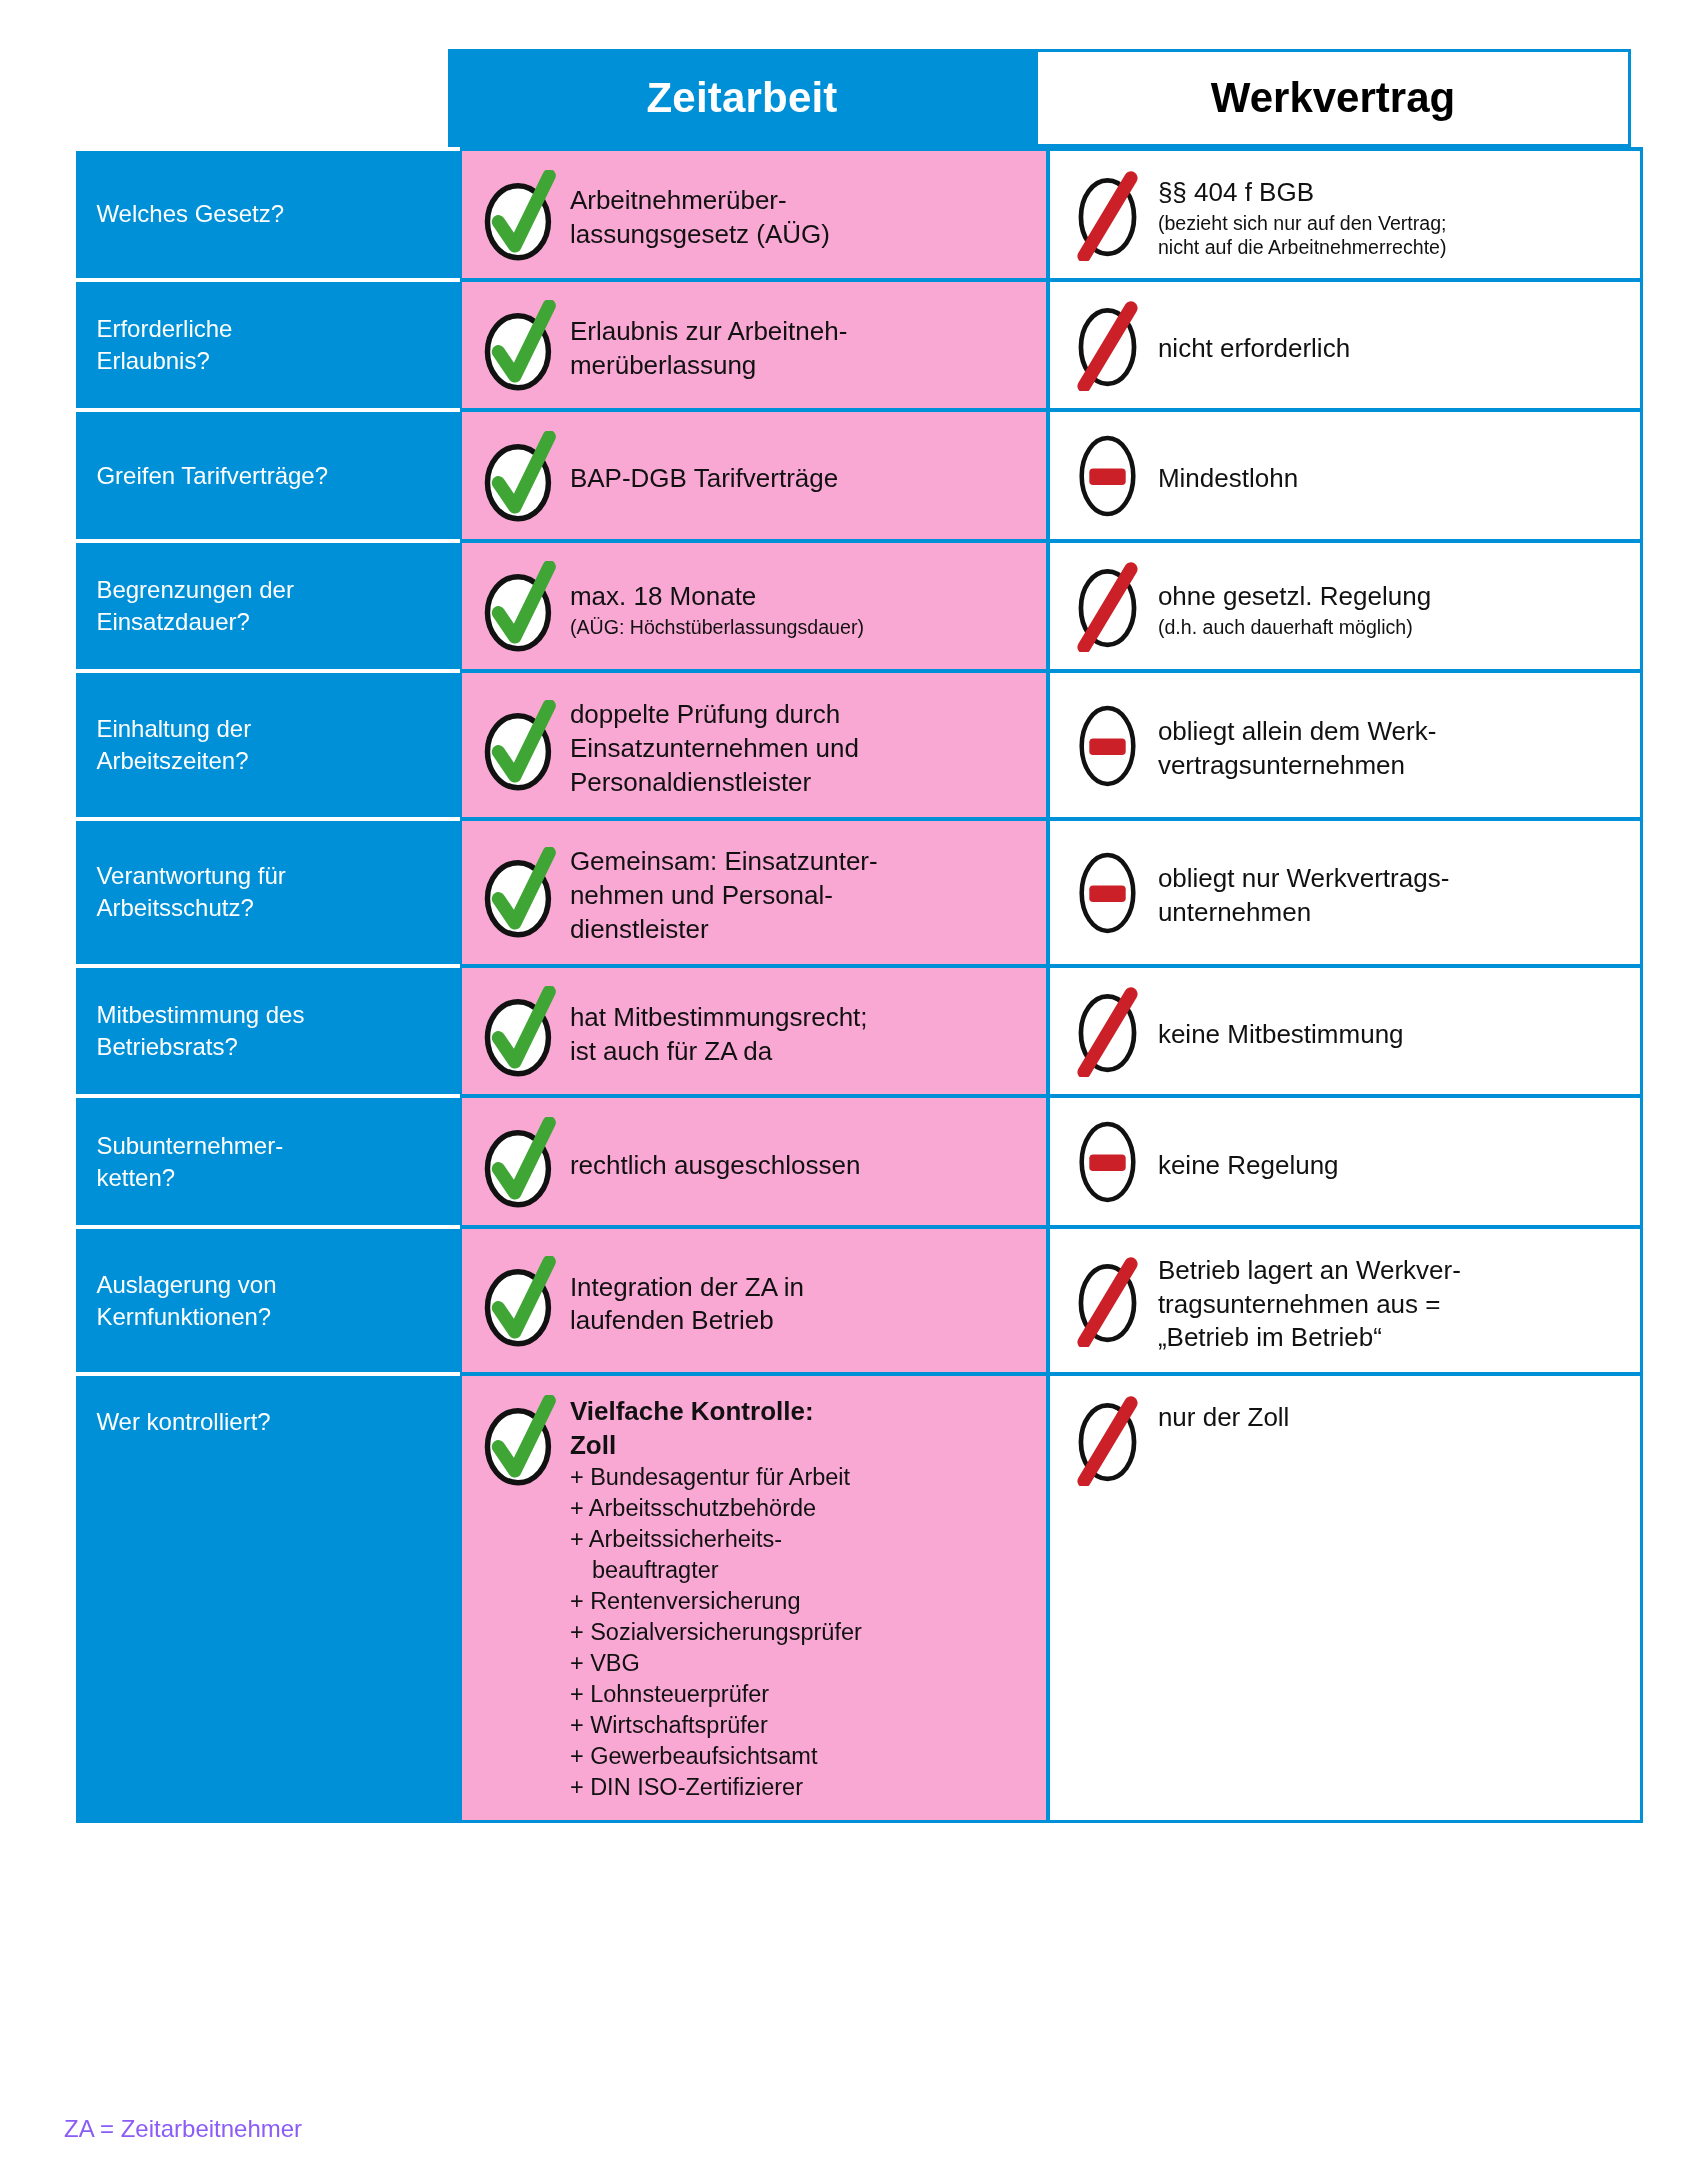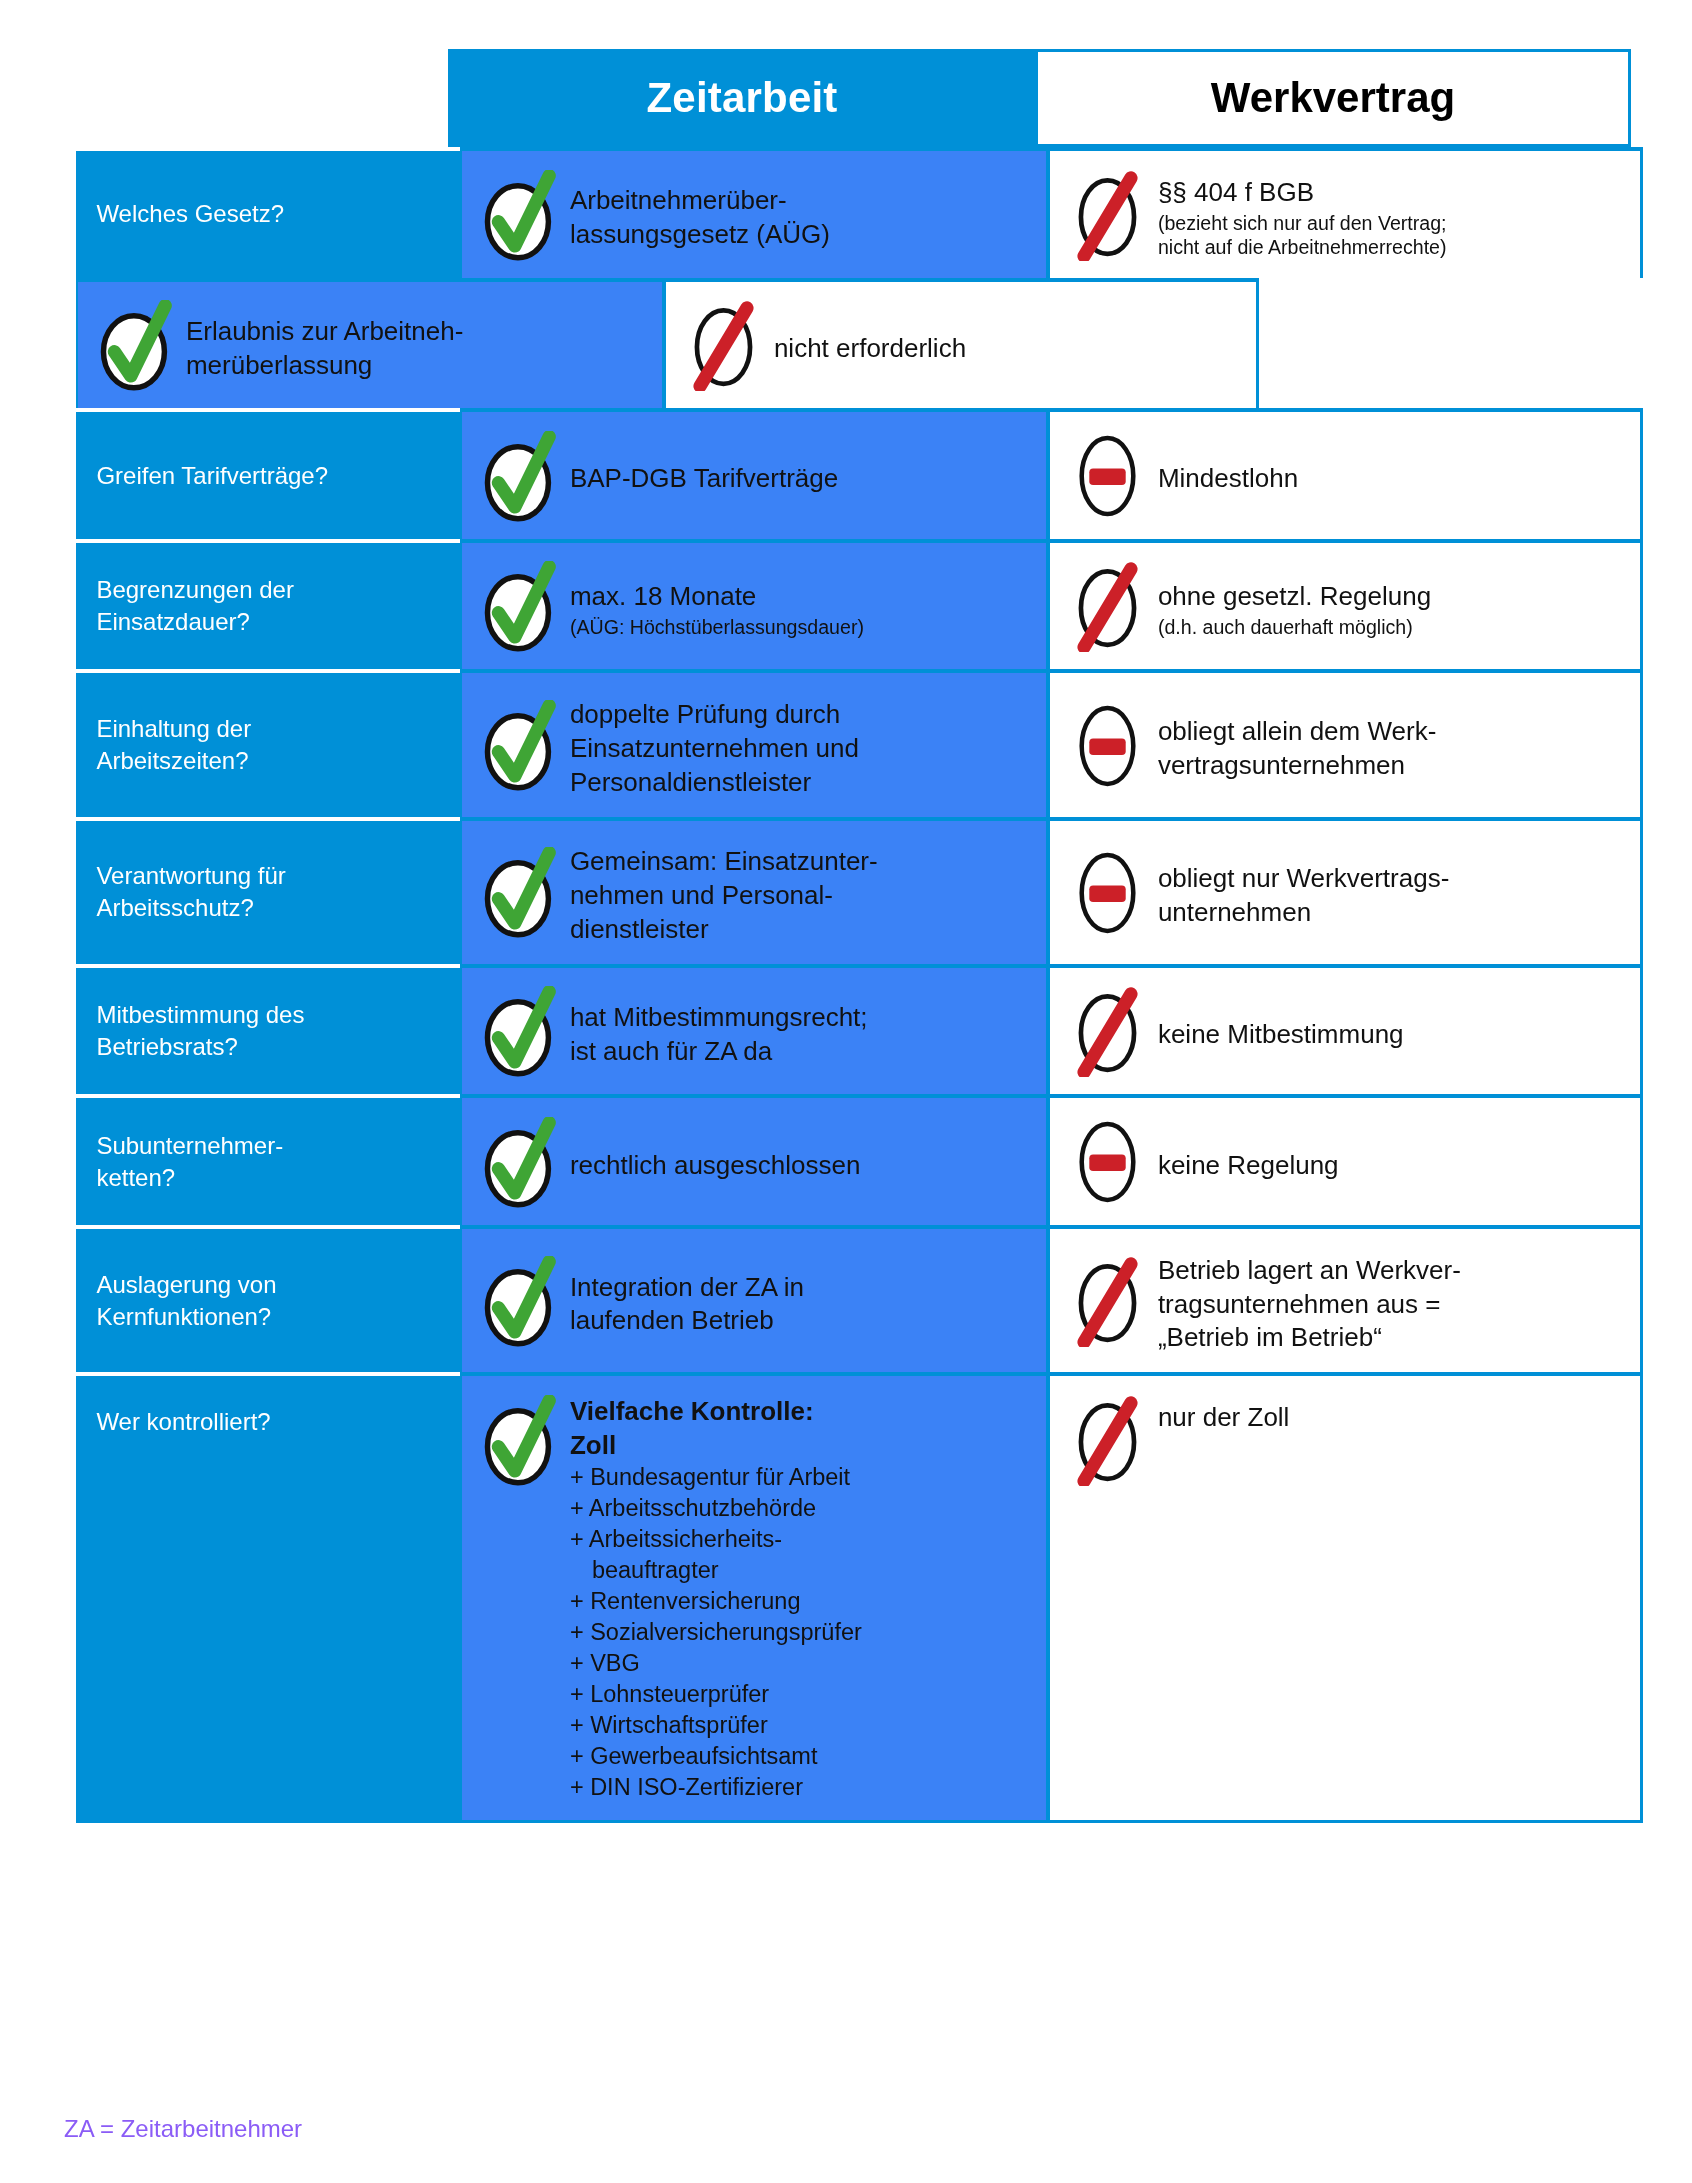--- a/index.html
+++ b/index.html
@@ -78,21 +78,21 @@
     font-size: 24px;
     line-height: 1.32;
     display: flex;
     align-items: center;
     padding: 7.8px 20.4px 7.8px 20.4px;
     border-top: 4.7px solid #ffffff;
   }
   .data-row:first-of-type .cell-label { border-top: 4.7px solid #ffffff; }
 
   .cell-za {
-    background: #3b82f6;
+    background: #f9a8d4;
     display: flex;
     align-items: flex-start;
     padding: 17px 14px 17px 20.4px;
     border-top: 4.7px solid #0090D7;
     border-left: 2.4px solid #0090D7;
     border-right: 2.4px solid #0090D7;
   }
 
   .cell-wv {
     background: #ffffff;
@@ -201,20 +201,21 @@
                 <path d="M18 110 L78 10" fill="none" stroke="#CC2028" stroke-width="17" stroke-linecap="round"></path>
               </svg>
             </span>
             <div class="txt small-sub">
               <span class="main">§§ 404 f BGB</span>
               <span class="sub">(bezieht sich nur auf den Vertrag;<br>nicht auf die Arbeitnehmerrechte)</span>
             </div>
           </div>
         </div>
         <div class="row data-row">
+          <div class="col-label cell-label">Erforderliche<br>Erlaubnis?</div>
           <div class="col-za cell-za vcenter">
             <span class="icon icon-check">
               <svg viewBox="0 0 96 116" xmlns="http://www.w3.org/2000/svg">
                 <ellipse cx="46" cy="66" rx="39" ry="46" fill="#ffffff" stroke="#111111" stroke-width="7"></ellipse>
                 <path d="M21 66 L42 97 L86 7" fill="none" stroke="#3FA535" stroke-width="17" stroke-linecap="round" stroke-linejoin="round"></path>
               </svg>
             </span>
             <div class="txt">
               <span class="main">Erlaubnis zur Arbeitneh-<br>merüberlassung</span>
             </div>

